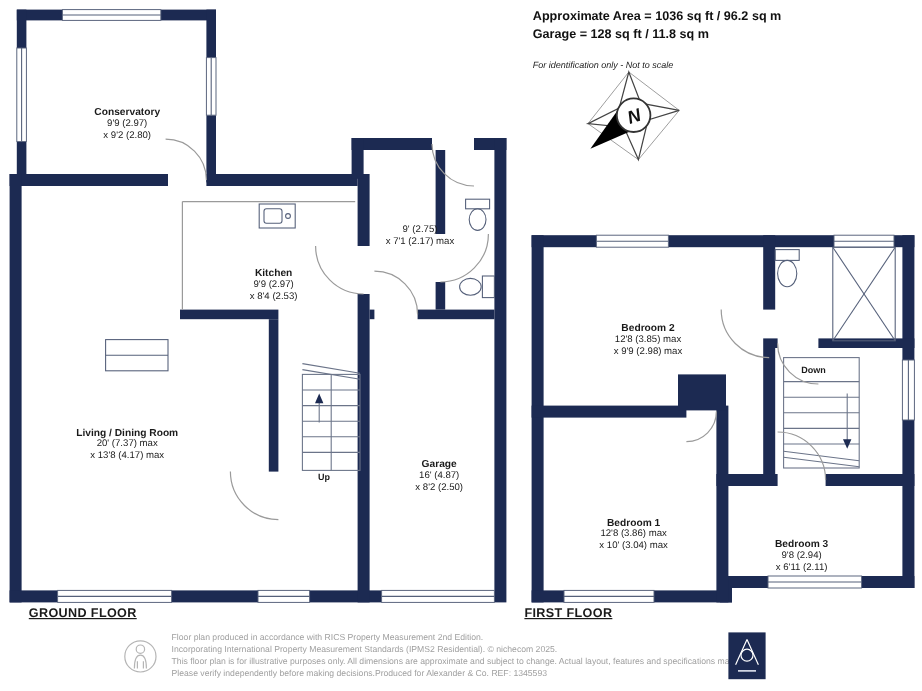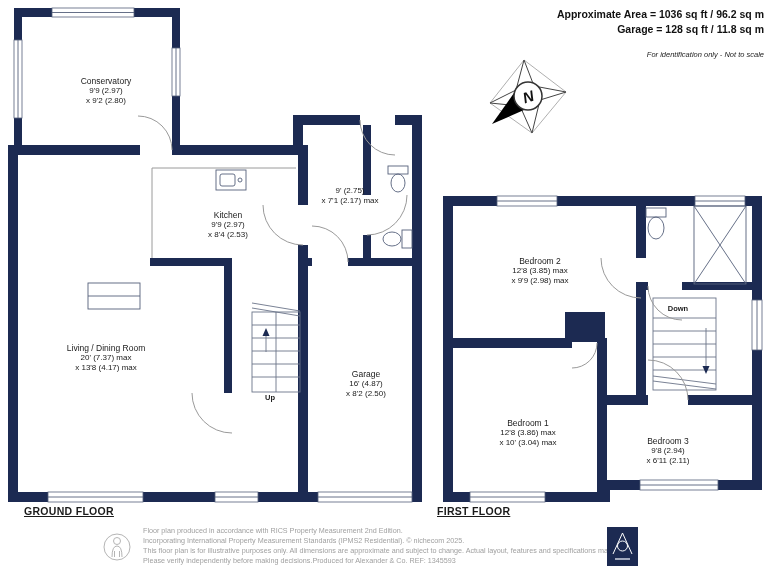--- a/index.html
+++ b/index.html
@@ -1,24 +1,24 @@
 <!DOCTYPE html>
 <html><head>
 <meta charset="utf-8">
 <style>
   html,body{margin:0;padding:0;background:#fff;}
   #canvas{position:relative;width:768px;height:576px;background:#fff;overflow:hidden;
           font-family:"Liberation Sans","DejaVu Sans",sans-serif;}
   #plan-svg{position:absolute;left:0;top:0;}
   .lbl{position:absolute;text-align:center;color:#1a1a1a;line-height:10px;}
-  .lbl .nm{font-weight:normal;font-size:8.5px;}
+  .lbl .nm{font-weight:bold;font-size:8.5px;margin-top:12px;}
   .lbl .dm{font-size:8px;}
   .floor-lbl{position:absolute;font-weight:bold;font-size:10.5px;color:#1a1a1a;letter-spacing:.3px;text-decoration:underline;}
   .stair-lbl{position:absolute;font-weight:bold;font-size:7.5px;color:#1a1a1a;text-align:center;}
-  #area-box{position:absolute;right:4px;top:7px;width:320px;text-align:right;color:#111;}
+  #area-box{position:absolute;right:4px;top:7px;width:320px;text-align:left;color:#111;}
   #area-box .big{font-weight:bold;font-size:10.5px;line-height:15px;}
   #area-box .note{font-size:7.5px;margin-top:13px;color:#222;font-style:italic;}
   #footer{position:absolute;left:143px;top:526px;width:530px;color:#a0a0a0;font-size:7.2px;line-height:10px;}
   #logo{position:absolute;left:607px;top:527px;width:31px;height:39px;background:#1c2a52;}
 </style>
 </head>
 <body>
 
 <div id="canvas">
 

